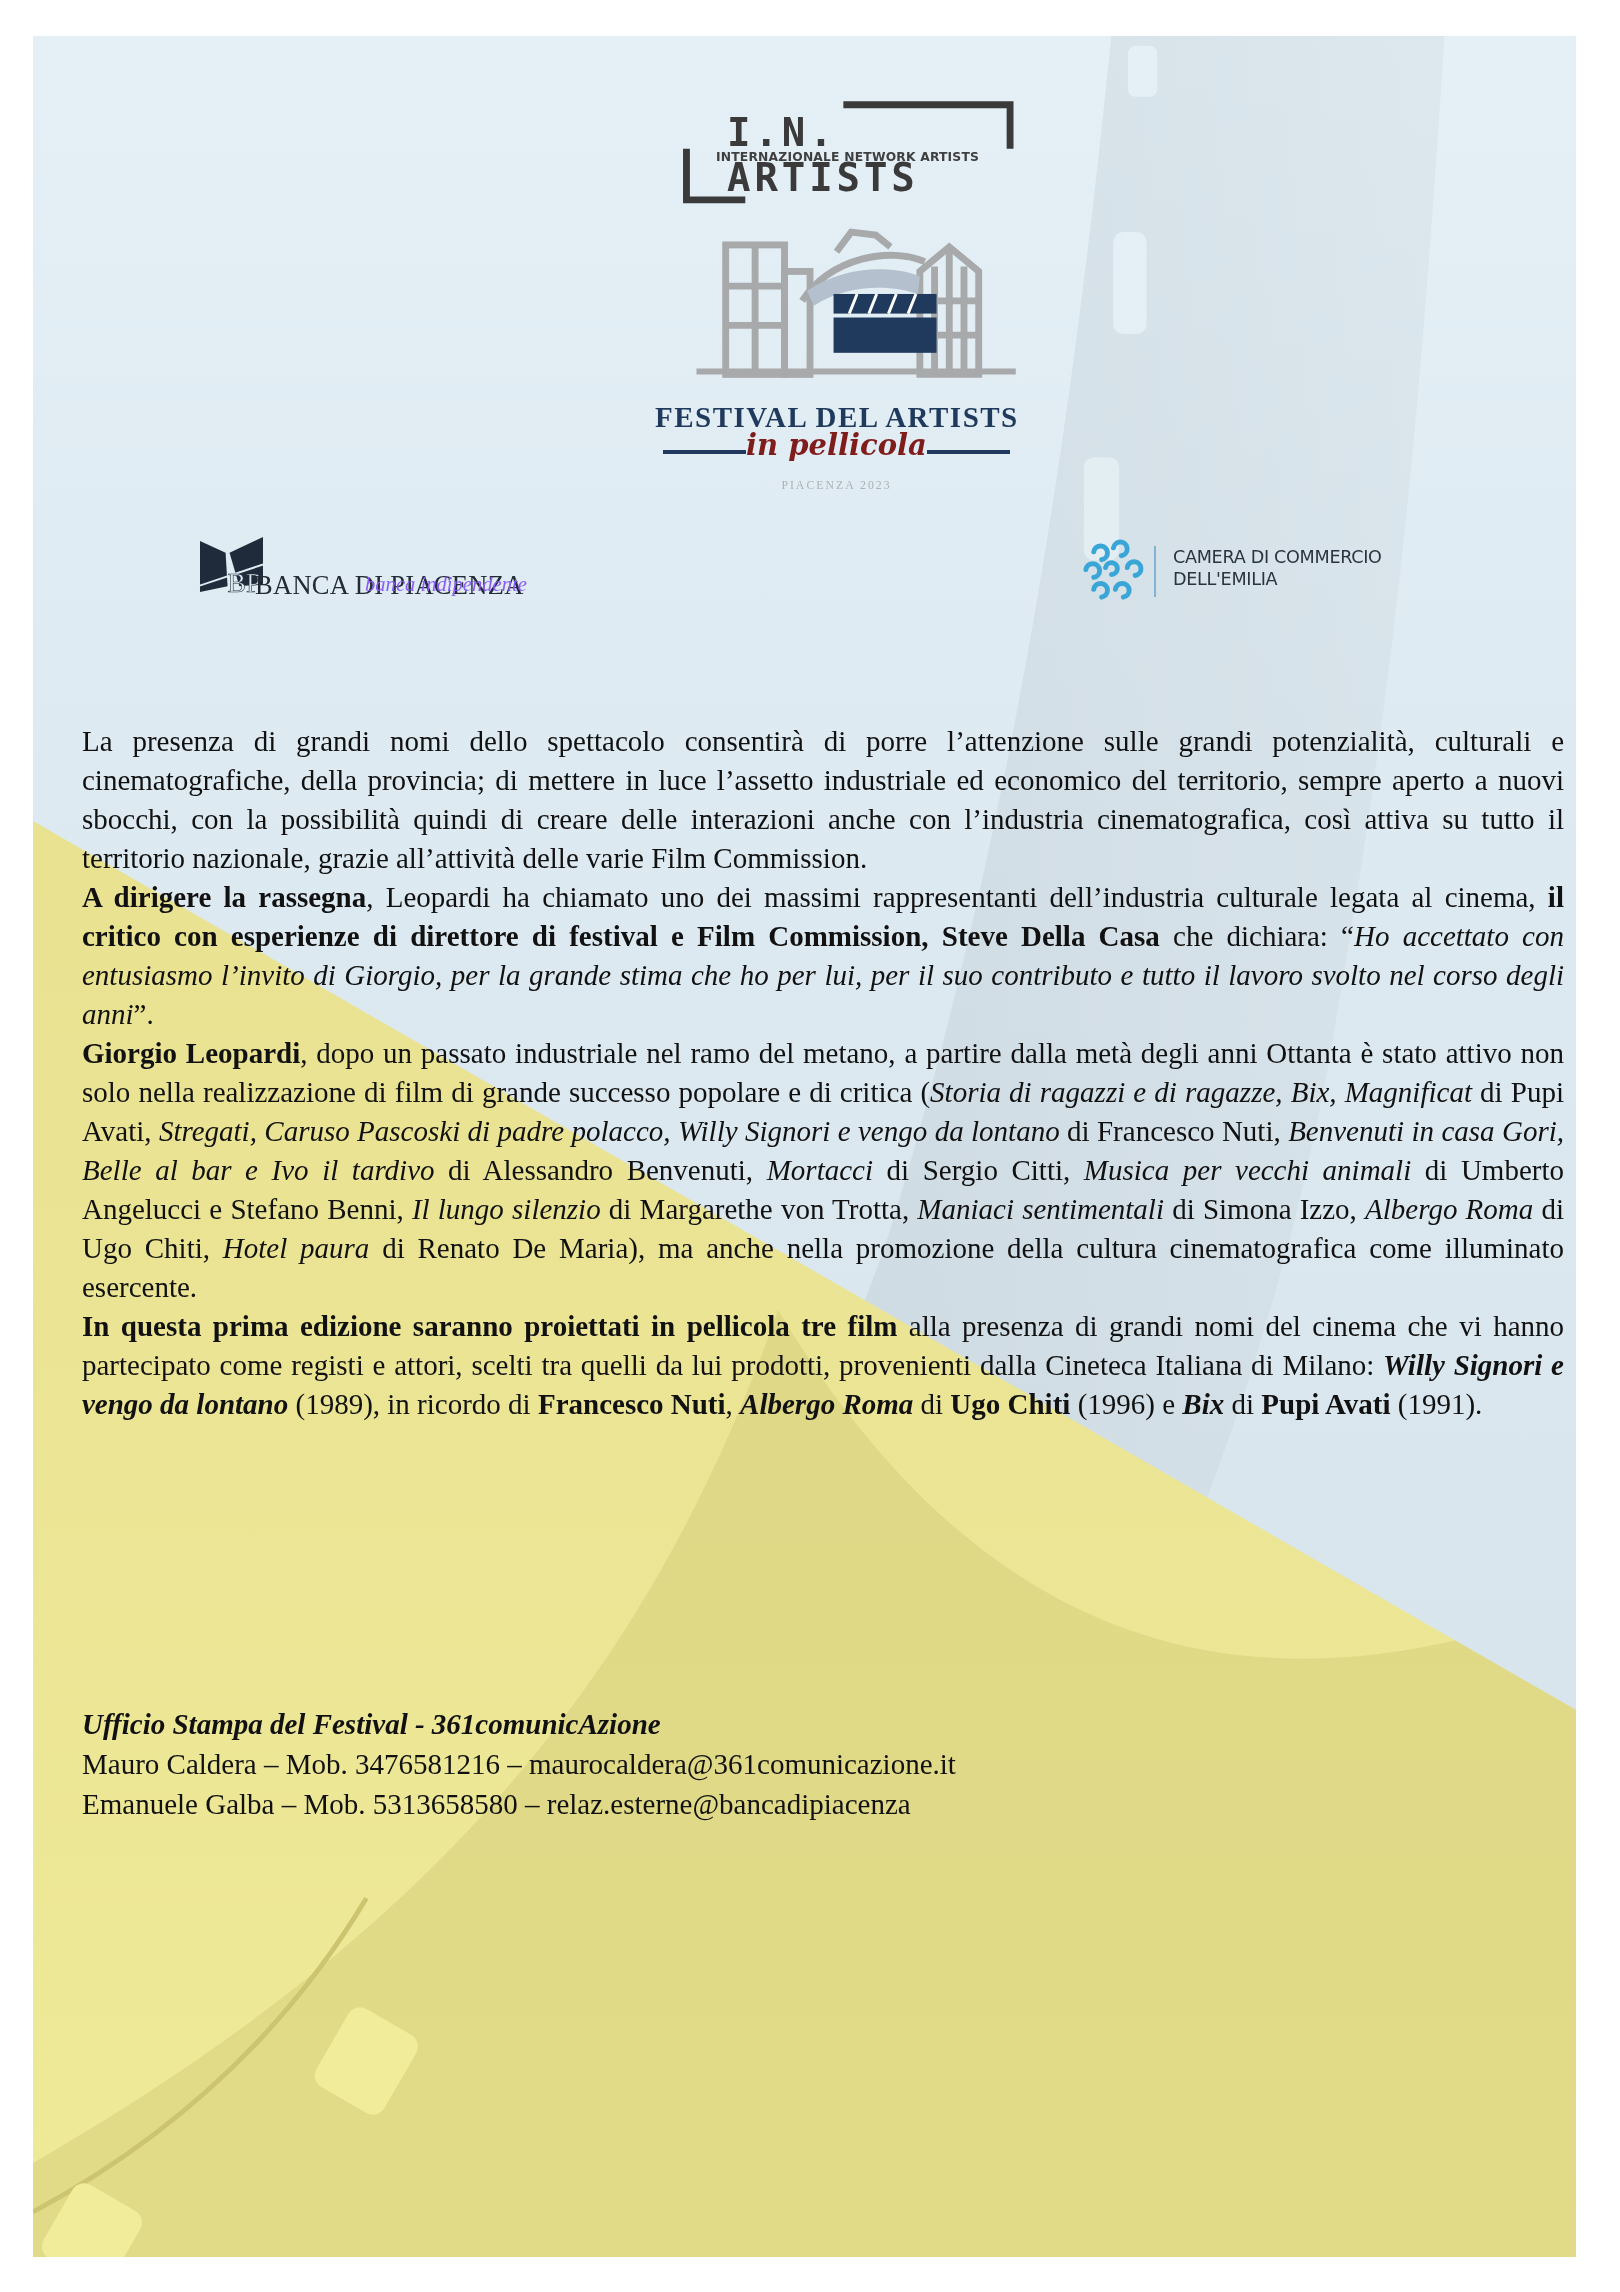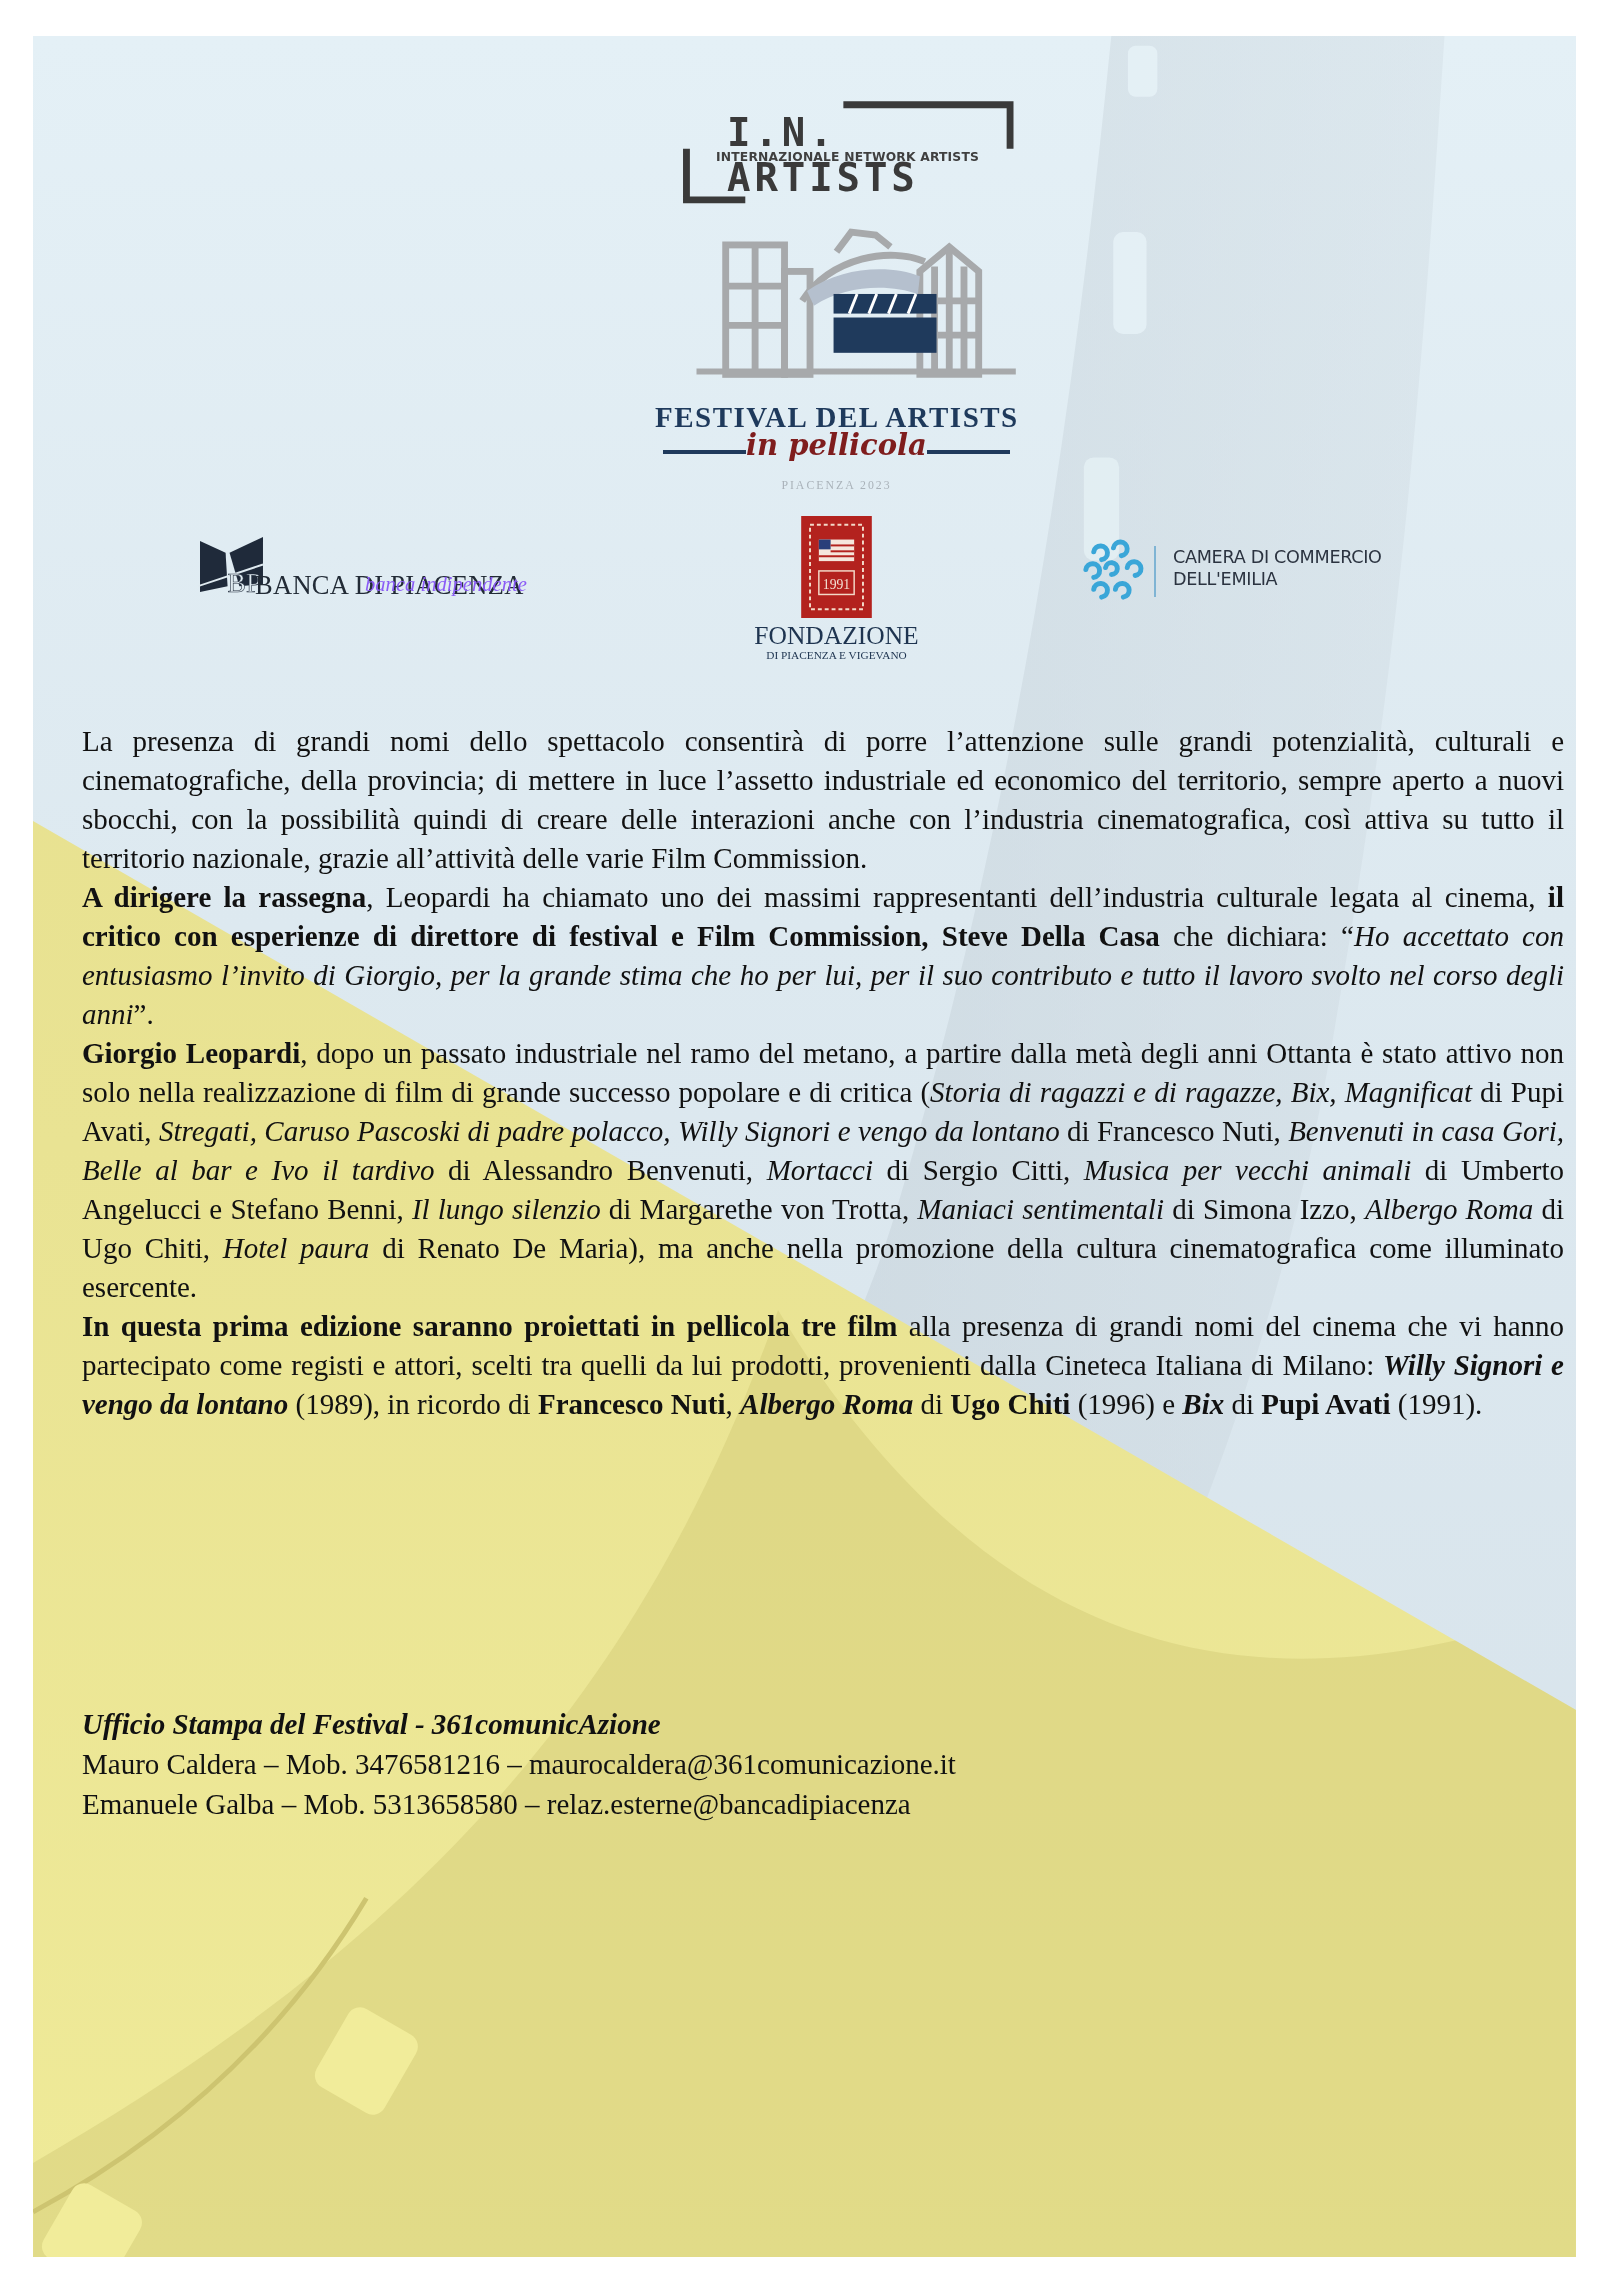--- a/index.html
+++ b/index.html
@@ -167,37 +167,20 @@
     <svg width="67" height="61" viewBox="0 0 68 62" style="position:absolute;left:0;top:3.9px">
       <path d="M2 6 L28 18 L30 52 L2 58 Z" fill="#1f2a3a"></path>
       <path d="M32 18 L66 2 L66 50 L42 52 Z" fill="#1f2a3a"></path>
       <line x1="0" y1="52" x2="66" y2="30" stroke="#dfeaf0" stroke-width="2"></line>
       <text x="30" y="58" font-family="Liberation Serif, serif" font-size="28" fill="#dfeaf0" stroke="#1f2a3a" stroke-width="0.6">BP</text>
     </svg>
     <div class="banca-name">BANCA DI PIACENZA</div>
     <div class="banca-tag">banca indipendente</div>
   </div>
 
-  <div class="logo-fondazione">
-    <svg width="71" height="102" viewBox="0 0 72 104" style="position:absolute;left:82px;top:4.9px">
-      <rect x="0" y="0" width="72" height="104" fill="#b3221e"></rect>
-      <rect x="9" y="9" width="54" height="86" fill="none" stroke="#f3d9c8" stroke-width="2" stroke-dasharray="4 3"></rect>
-      <rect x="18" y="24" width="36" height="22" fill="#f5e6dc"></rect>
-      <rect x="18" y="24" width="12" height="10" fill="#2a3f7a"></rect>
-      <g stroke="#b3221e" stroke-width="2">
-          <line x1="30" y1="30" x2="54" y2="30"></line>
-          <line x1="30" y1="36" x2="54" y2="36"></line>
-          <line x1="18" y1="41" x2="54" y2="41"></line>
-        </g>
-      <rect x="18" y="56" width="36" height="24" fill="none" stroke="#f3d9c8" stroke-width="1.5"></rect>
-      <text x="36" y="74" text-anchor="middle" font-family="Liberation Serif, serif" font-size="14" fill="#f3e0d4">1991</text>
-    </svg>
-    <div class="fond-name">FONDAZIONE</div>
-    <div class="fond-sub">DI PIACENZA E VIGEVANO</div>
-  </div>
 
   <div class="logo-camera">
     <svg width="69" height="69" viewBox="0 0 70 70" style="position:absolute;left:3.9px;top:11.8px">
       <g fill="none" stroke="#3aa6d8" stroke-width="5" stroke-linecap="round">
         <path d="M18 14 a7 7 0 1 1 8 8"></path>
         <path d="M38 10 a7 7 0 1 1 8 8"></path>
         <path d="M10 32 a7 7 0 1 1 8 8"></path>
         <path d="M30 30 a6 6 0 1 1 6 7"></path>
         <path d="M52 30 a7 7 0 1 1 8 8"></path>
         <path d="M18 52 a7 7 0 1 1 8 8"></path>

